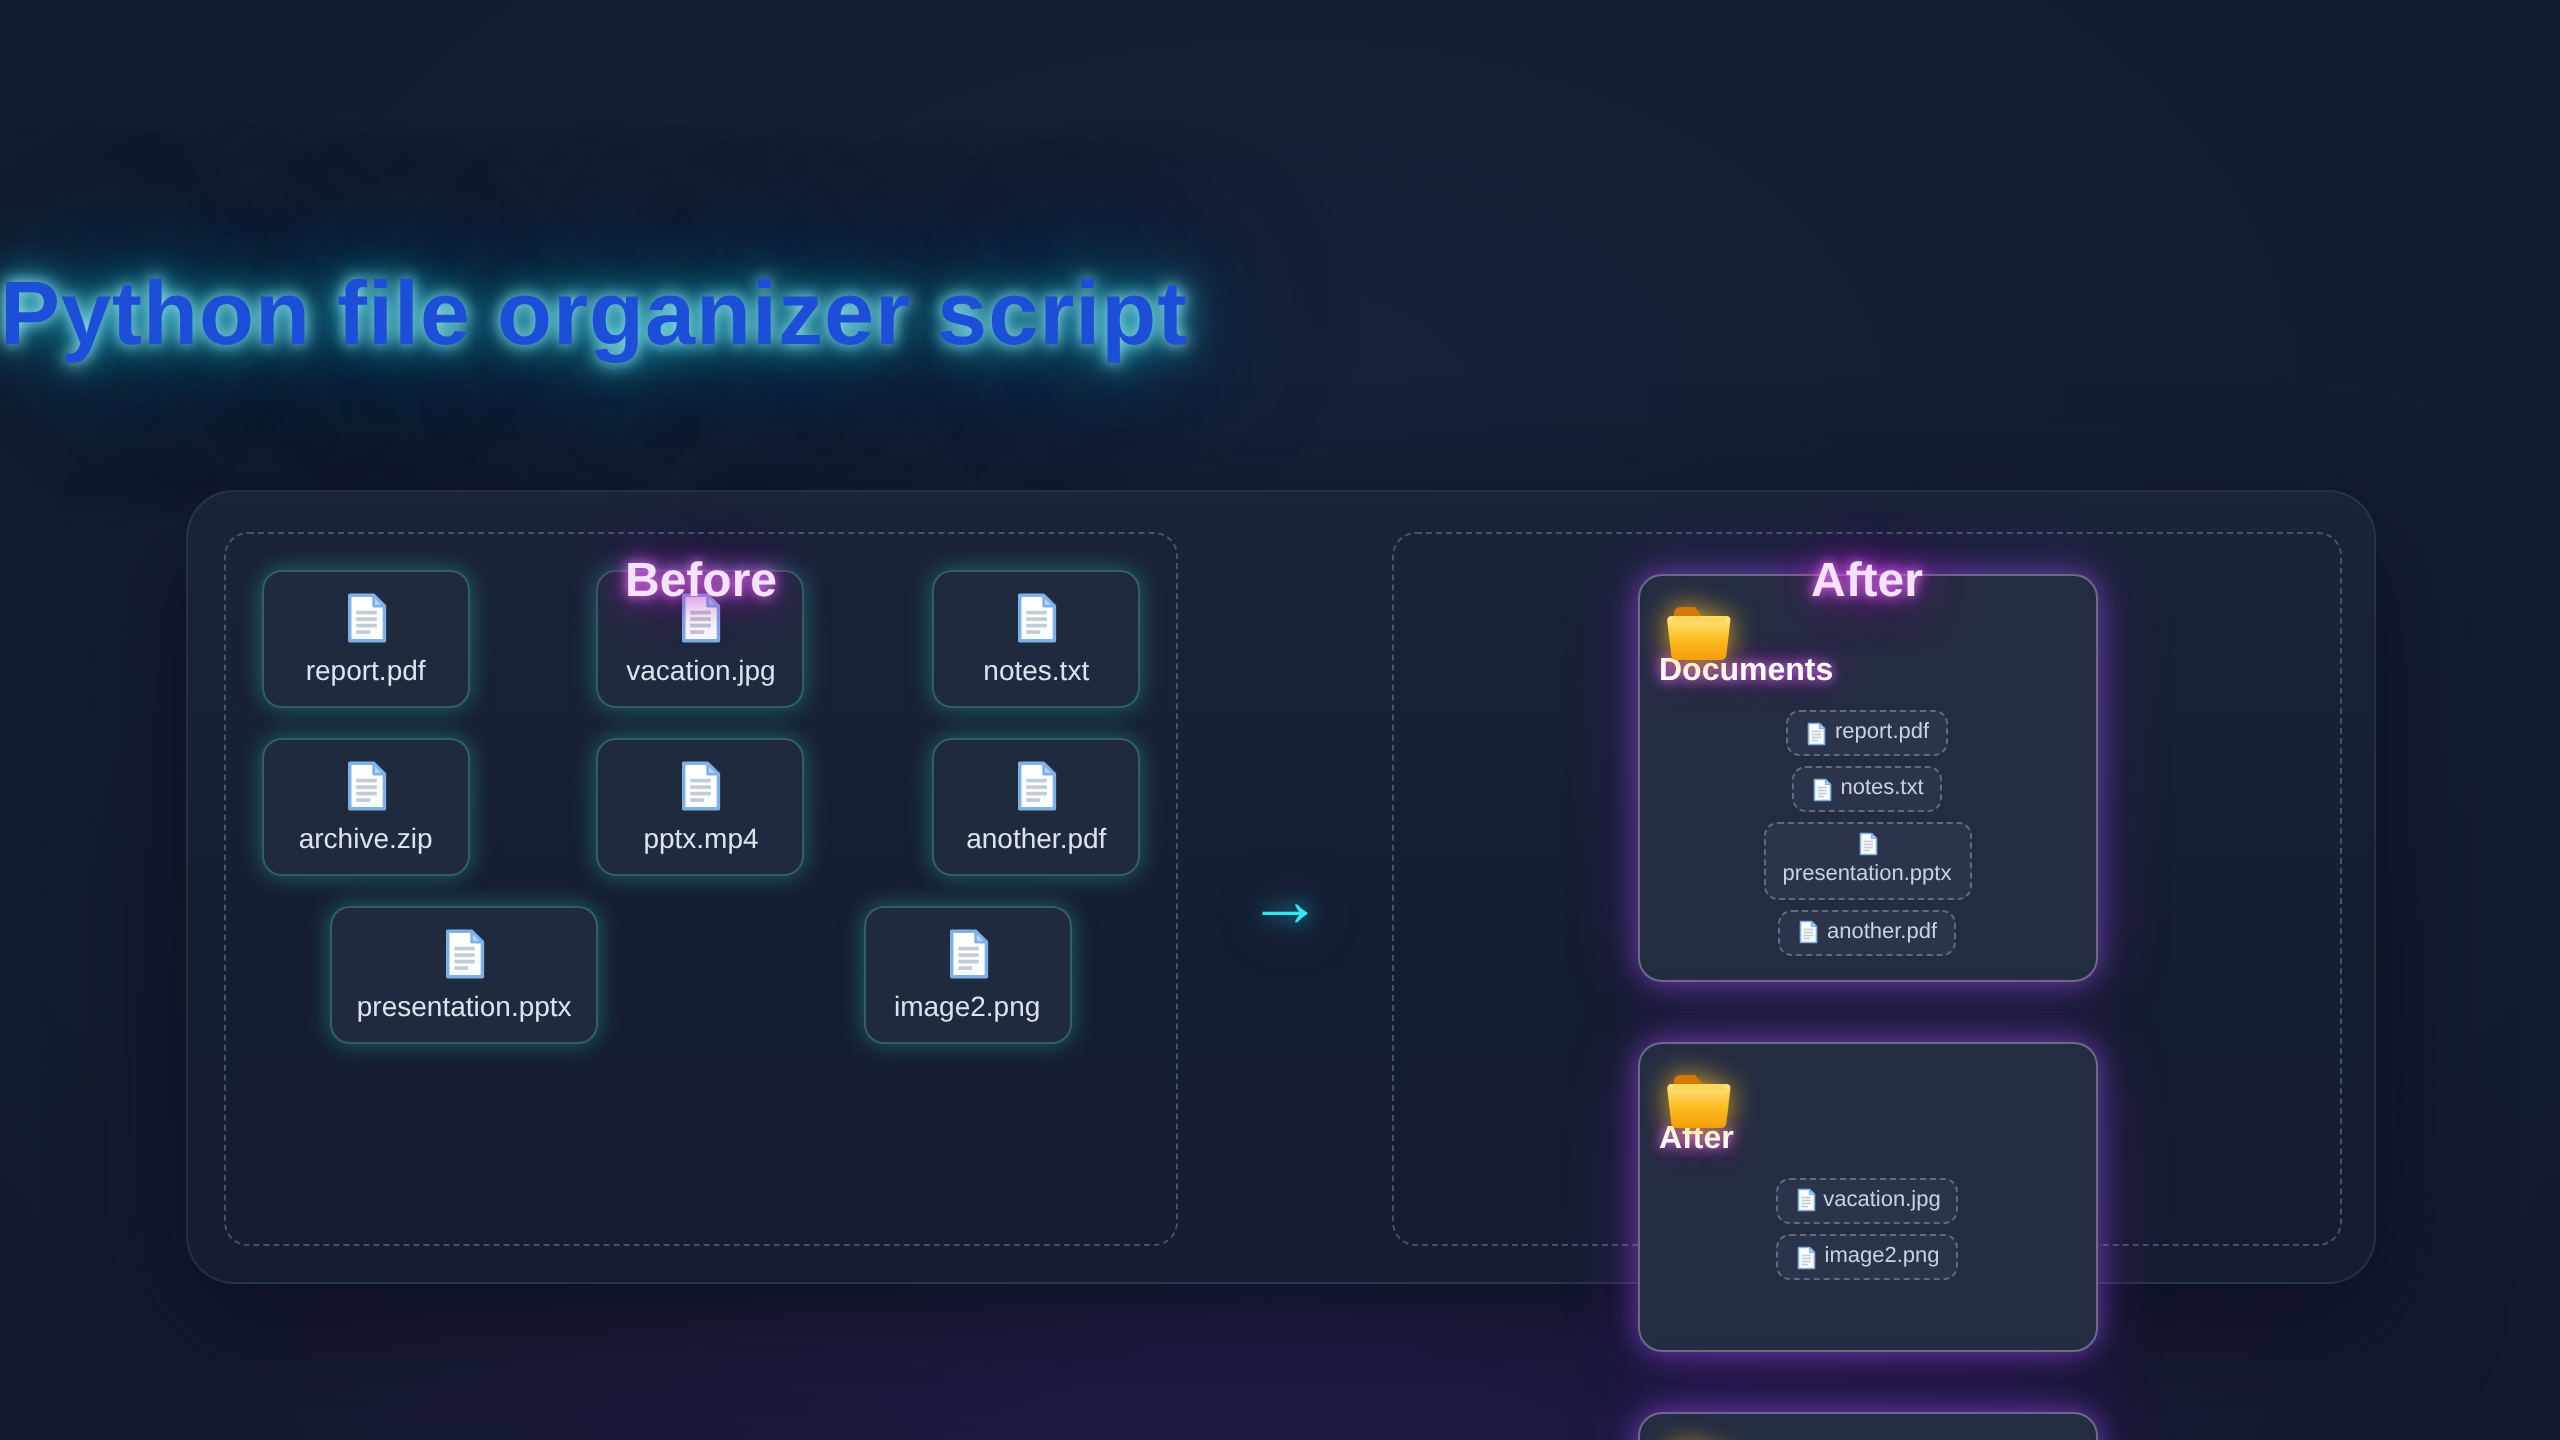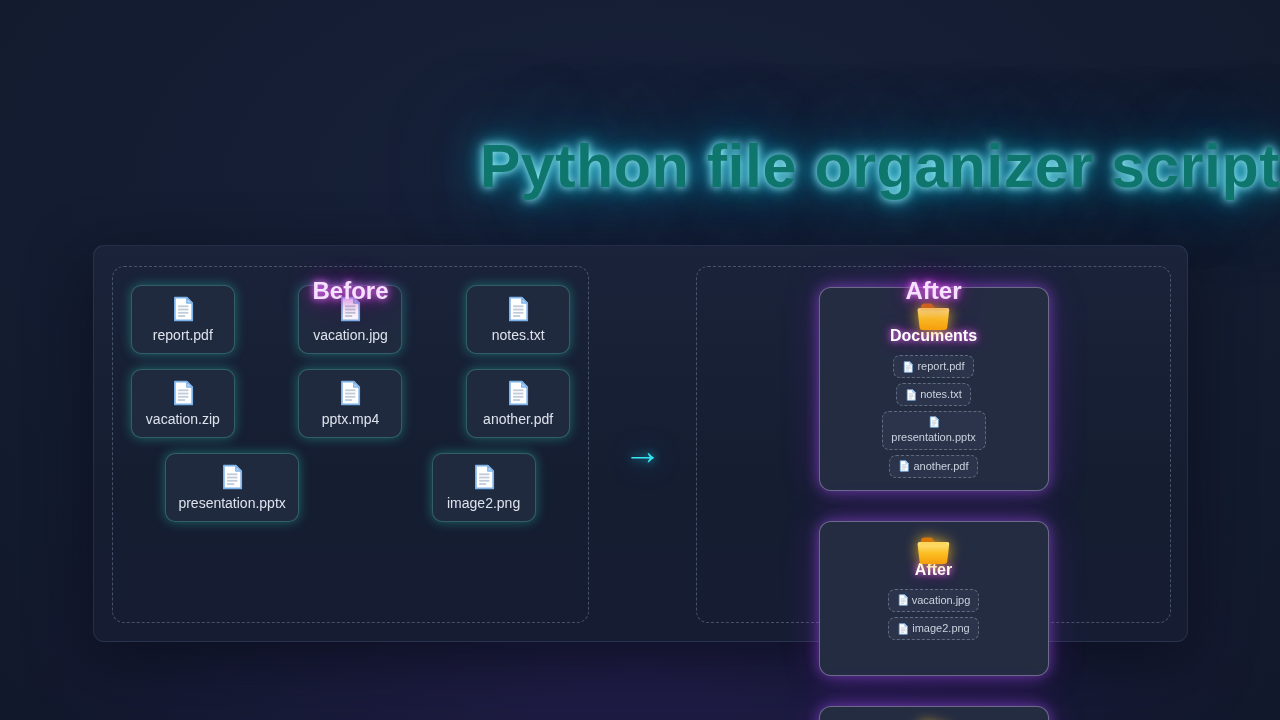--- a/index.html
+++ b/index.html
@@ -9,29 +9,29 @@
     background:
       radial-gradient(950px 430px at 50% 92%, rgba(109,40,217,0.16), rgba(109,40,217,0) 70%),
       radial-gradient(1500px 900px at 50% 28%, #17213a 0%, #121a2d 55%, #0c1322 100%);
     color:#e5e9f0;
     position:relative;
   }
 
   
   .page-title {
     position:absolute; top:131px; left:0; width:100%;
-    text-align:right; font-size:61px; font-weight:bold; letter-spacing:0.5px;
-    color:#0f766e;
+    text-align:left; font-size:45px; font-weight:bold; letter-spacing:0.5px;
+    color:#1d4ed8;
     text-shadow: 0 0 8px #a5f3fc, 0 0 18px #22d3ee, 0 0 42px #0891b2, 0 0 90px #155e75;
   }
 
   
   .panel {
     position:absolute; left:93px; top:245px; width:1095px; height:397px;
-    border-radius:11px;
+    border-radius:24px;
     background:linear-gradient(180deg,#1a2339 0%, #151d31 60%, #161d33 100%);
     border:1px solid rgba(90,110,150,0.22);
     box-shadow:0 18px 60px rgba(10,14,28,0.8);
   }
 
   .zone {
     position:absolute; top:20px; height:357px;
     border:1px dashed rgba(130,145,175,0.45);
     border-radius:12px;
   }
@@ -68,21 +68,21 @@
     text-shadow:0 0 10px rgba(34,211,238,0.95), 0 0 28px rgba(14,165,233,0.75);
   }
 
   
   .folder-col {
     position:absolute; top:20px; left:0; width:100%;
     display:flex; flex-direction:column; align-items:center; gap:30px;
   }
   .folder-card {
     width:230px; min-height:155px; padding:10px 10px 12px;
-    display:flex; flex-direction:column; align-items:center;
+    display:flex; flex-direction:column; align-items:flex-start;
     background:#242c42;
     border:1px solid rgba(195,185,225,0.45);
     border-radius:12px;
     box-shadow:0 0 14px rgba(168,85,247,0.55), 0 0 36px rgba(126,34,206,0.32);
   }
   .folder-icon { width:40px; height:34px; margin-bottom:-5px;
     filter:drop-shadow(0 0 7px rgba(251,191,36,0.85)); }
   .folder-name {
     font-size:16px; font-weight:bold; color:#ffffff; margin-bottom:10px;
     text-shadow:0 0 6px #e879f9, 0 0 14px #a21caf;
@@ -151,21 +151,21 @@
     <svg class="doc-icon" viewBox="0 0 24 24" aria-hidden="true">
     <path d="M4.5 1.5 h11 l5 5 v16 h-16 z" fill="#ffffff" stroke="#7db2e8" stroke-width="1.6" stroke-linejoin="round"></path>
     <path d="M15.5 1.5 l5 5 h-5 z" fill="#b5d3f2" stroke="#7db2e8" stroke-width="1.2" stroke-linejoin="round"></path>
     <g stroke="#c2ccd9" stroke-width="1.7">
       <line x1="7.5" y1="9.5" x2="17" y2="9.5"></line>
       <line x1="7.5" y1="12.5" x2="17" y2="12.5"></line>
       <line x1="7.5" y1="15.5" x2="17" y2="15.5"></line>
       <line x1="7.5" y1="18.5" x2="14" y2="18.5"></line>
     </g>
   </svg>
-    <span class="file-name">vacation.zip</span>
+    <span class="file-name">archive.zip</span>
   </div>
         <div class="file-card">
     <svg class="doc-icon" viewBox="0 0 24 24" aria-hidden="true">
     <path d="M4.5 1.5 h11 l5 5 v16 h-16 z" fill="#ffffff" stroke="#7db2e8" stroke-width="1.6" stroke-linejoin="round"></path>
     <path d="M15.5 1.5 l5 5 h-5 z" fill="#b5d3f2" stroke="#7db2e8" stroke-width="1.2" stroke-linejoin="round"></path>
     <g stroke="#c2ccd9" stroke-width="1.7">
       <line x1="7.5" y1="9.5" x2="17" y2="9.5"></line>
       <line x1="7.5" y1="12.5" x2="17" y2="12.5"></line>
       <line x1="7.5" y1="15.5" x2="17" y2="15.5"></line>
       <line x1="7.5" y1="18.5" x2="14" y2="18.5"></line>

